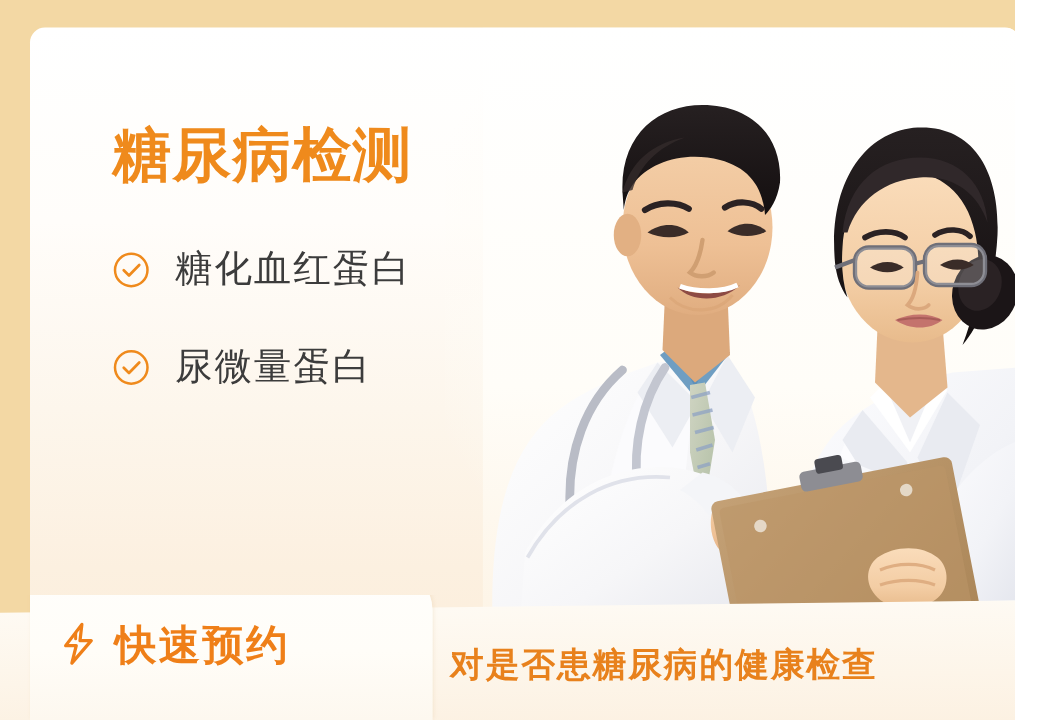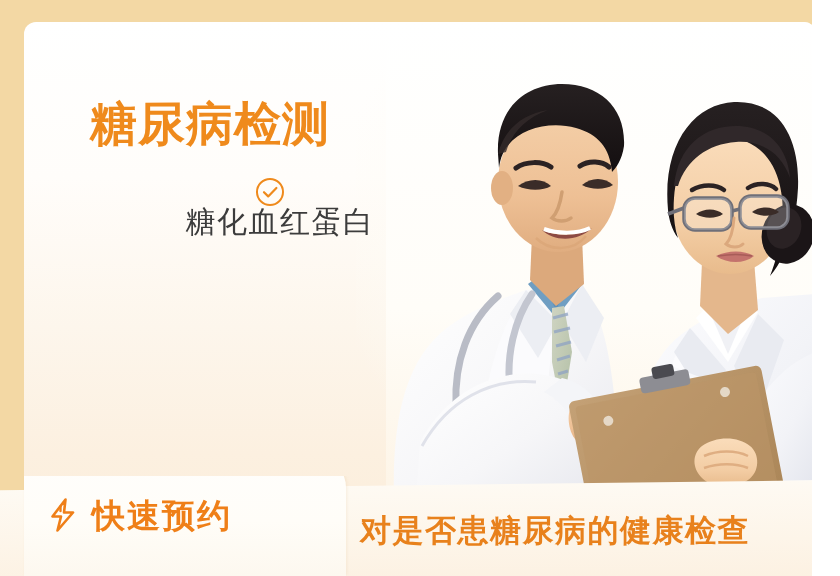--- a/index.html
+++ b/index.html
@@ -72,21 +72,20 @@
 
   .feature-list {
     list-style: none;
     margin: 0;
     padding: 0;
   }
   .feature-item {
     display: flex;
     align-items: center;
     height: 78px;
-    flex-direction: column;
   }
   .check-icon {
     flex: 0 0 auto;
     width: 30px;
     height: 30px;
     margin-right: 20px;
     display: block;
   }
   .feature-label {
     font-size: 30px;
@@ -159,21 +158,21 @@
     color: #ef7f18;
     letter-spacing: 2px;
     line-height: 1;
     white-space: nowrap;
   }
 
   .band-caption {
     position: absolute;
     left: 360px;
     bottom: 30px;
-    font-size: 31px;
+    font-size: 27px;
     font-weight: 700;
     color: #e8811c;
     letter-spacing: 1.5px;
     line-height: 1;
     white-space: nowrap;
     z-index: 3;
   }
 </style>
 </head>
 <body>
@@ -359,20 +358,29 @@
 
       <ul class="feature-list">
         <li class="feature-item">
           <span class="check-icon">
             <svg width="30" height="30" viewBox="0 0 30 30" xmlns="http://www.w3.org/2000/svg">
               <circle cx="15" cy="15" r="13" fill="none" stroke="#ef8a1c" stroke-width="2"></circle>
               <path d="M9 15.2 L13.2 19.4 L21.4 11" fill="none" stroke="#ef8a1c" stroke-width="2.2" stroke-linecap="round" stroke-linejoin="round"></path>
             </svg>
           </span>
           <span class="feature-label">糖化血红蛋白</span>
+        </li>
+        <li class="feature-item">
+          <span class="check-icon">
+            <svg width="30" height="30" viewBox="0 0 30 30" xmlns="http://www.w3.org/2000/svg">
+              <circle cx="15" cy="15" r="13" fill="none" stroke="#ef8a1c" stroke-width="2"></circle>
+              <path d="M9 15.2 L13.2 19.4 L21.4 11" fill="none" stroke="#ef8a1c" stroke-width="2.2" stroke-linecap="round" stroke-linejoin="round"></path>
+            </svg>
+          </span>
+          <span class="feature-label">尿微量蛋白</span>
         </li>
       </ul>
     </div>
   </div>
 
   <div class="bottom-band">
     <div class="band-bg"></div>
 
     <div class="band-caption">对是否患糖尿病的健康检查</div>
 

